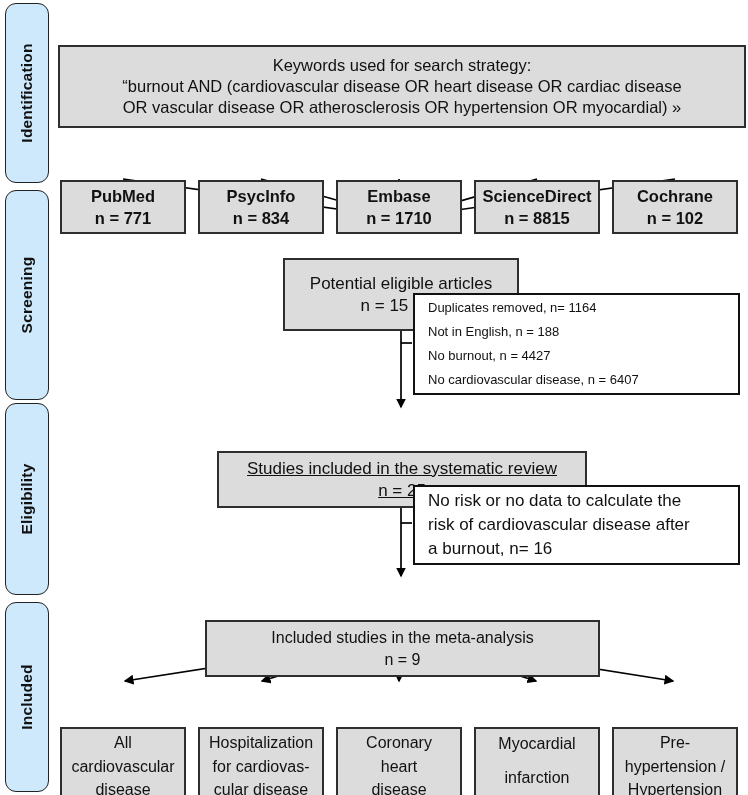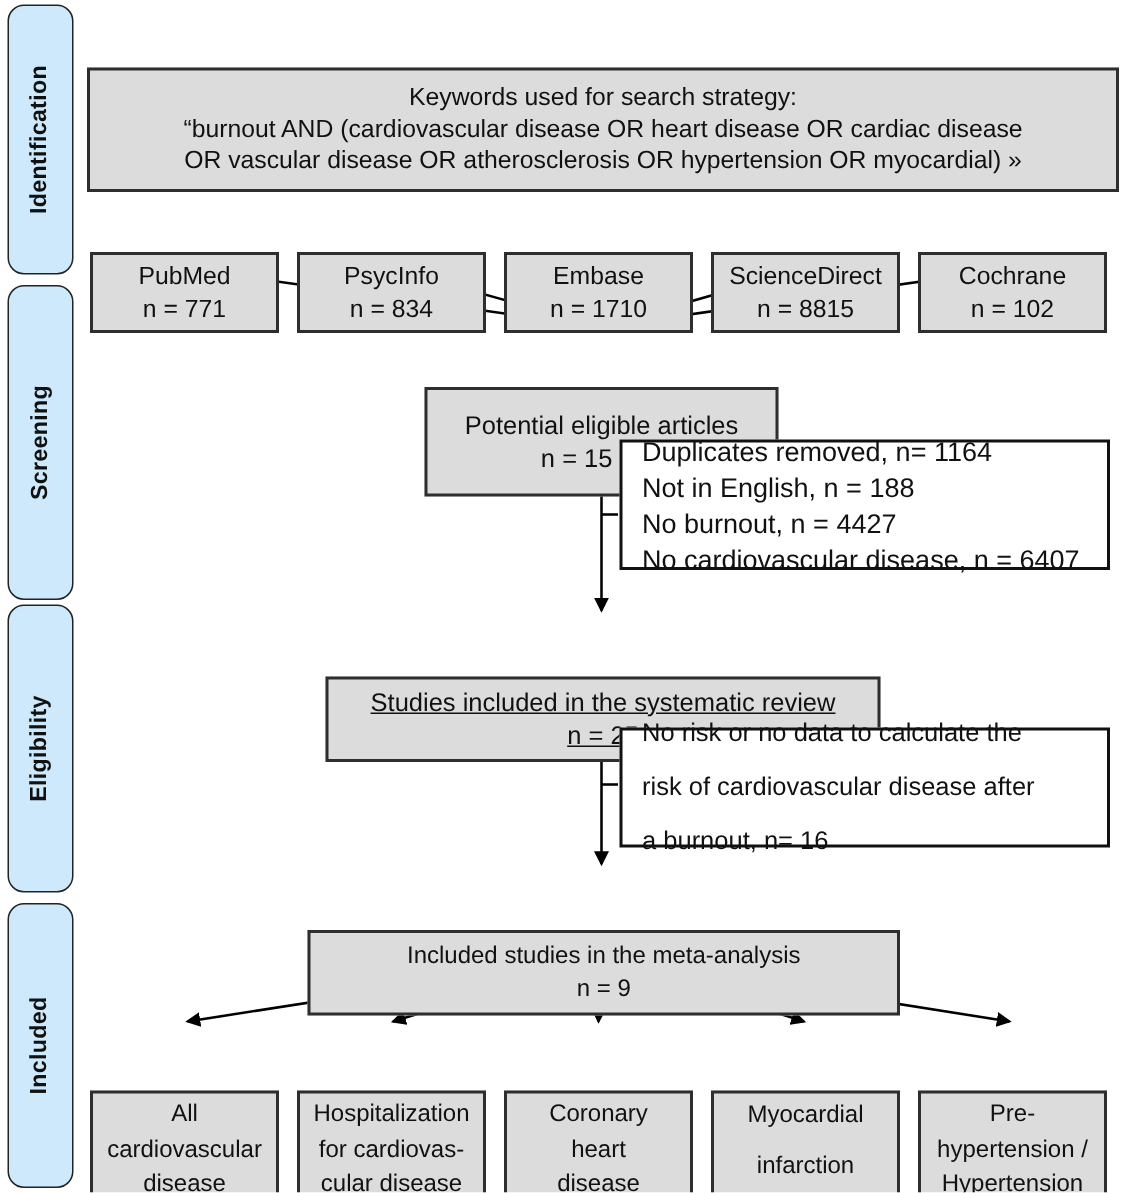--- a/index.html
+++ b/index.html
@@ -26,26 +26,26 @@
     position:absolute;background:#dcdcdc;border:2px solid #2e2e2e;z-index:2;
     display:flex;flex-direction:column;align-items:center;justify-content:center;
     text-align:center;box-sizing:border-box;margin-top:40px;
   }
   .wbox{
     position:absolute;background:#ffffff;border:2px solid #111;z-index:2;
     display:flex;flex-direction:column;justify-content:center;
     text-align:left;box-sizing:border-box;padding-left:13px;
   }
   .keywords{left:58px;top:5px;width:688px;height:83px;font-size:16.5px;line-height:21px;}
-  .db{top:128px;width:126px;height:54px;font-size:16.5px;line-height:22px;}
+  .db{top:140px;width:126px;height:54px;font-size:16.5px;line-height:22px;font-weight:bold;}
   .db0{left:60px;} .db1{left:198px;} .db2{left:336px;} .db3{left:474px;} .db4{left:612px;}
   .potential{left:283px;top:218px;width:236px;height:73px;font-size:17px;line-height:22px;}
-  .excl1{left:413px;top:293px;width:327px;height:87px;font-size:18px;line-height:24px;}
+  .excl1{left:413px;top:293px;width:327px;height:102px;font-size:13px;line-height:24px;}
   .systematic{left:217px;top:411px;width:370px;height:57px;font-size:17px;line-height:22px;text-decoration:underline;}
-  .excl2{left:413px;top:485px;width:327px;height:80px;font-size:17px;line-height:24px;gap:12px;}
+  .excl2{left:413px;top:485px;width:327px;height:80px;font-size:17px;line-height:24px;}
   .meta{left:205px;top:580px;width:395px;height:57px;font-size:16px;line-height:22px;}
   .outcome{top:687px;width:126px;height:103px;font-size:16px;line-height:23.5px;}
   .oc0{left:60px;} .oc1{left:198px;} .oc2{left:336px;} .oc3{left:474px;gap:11px;} .oc4{left:612px;}
   .line:empty{display:none;}
   .count{margin-top:1px;}
 </style>
 </head>
 <body>
 
 <div class="canvas">

